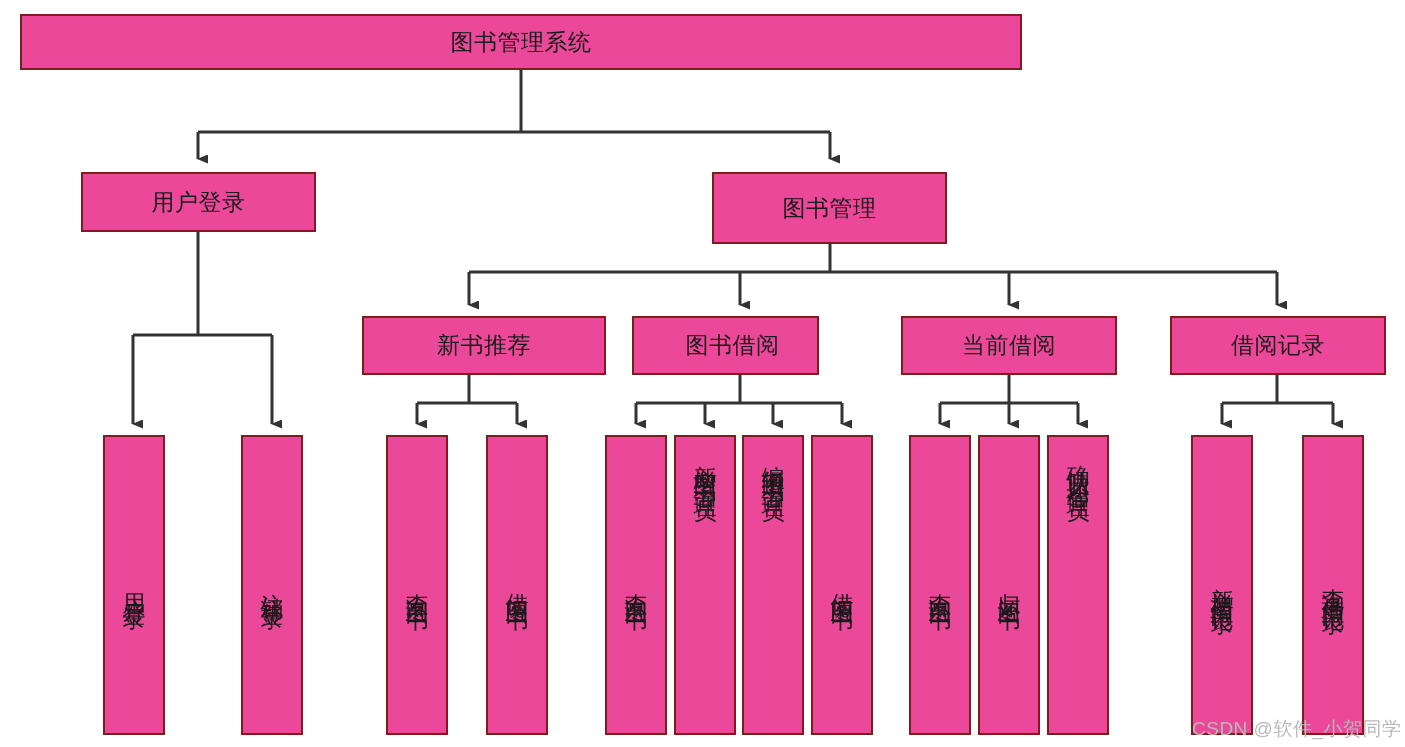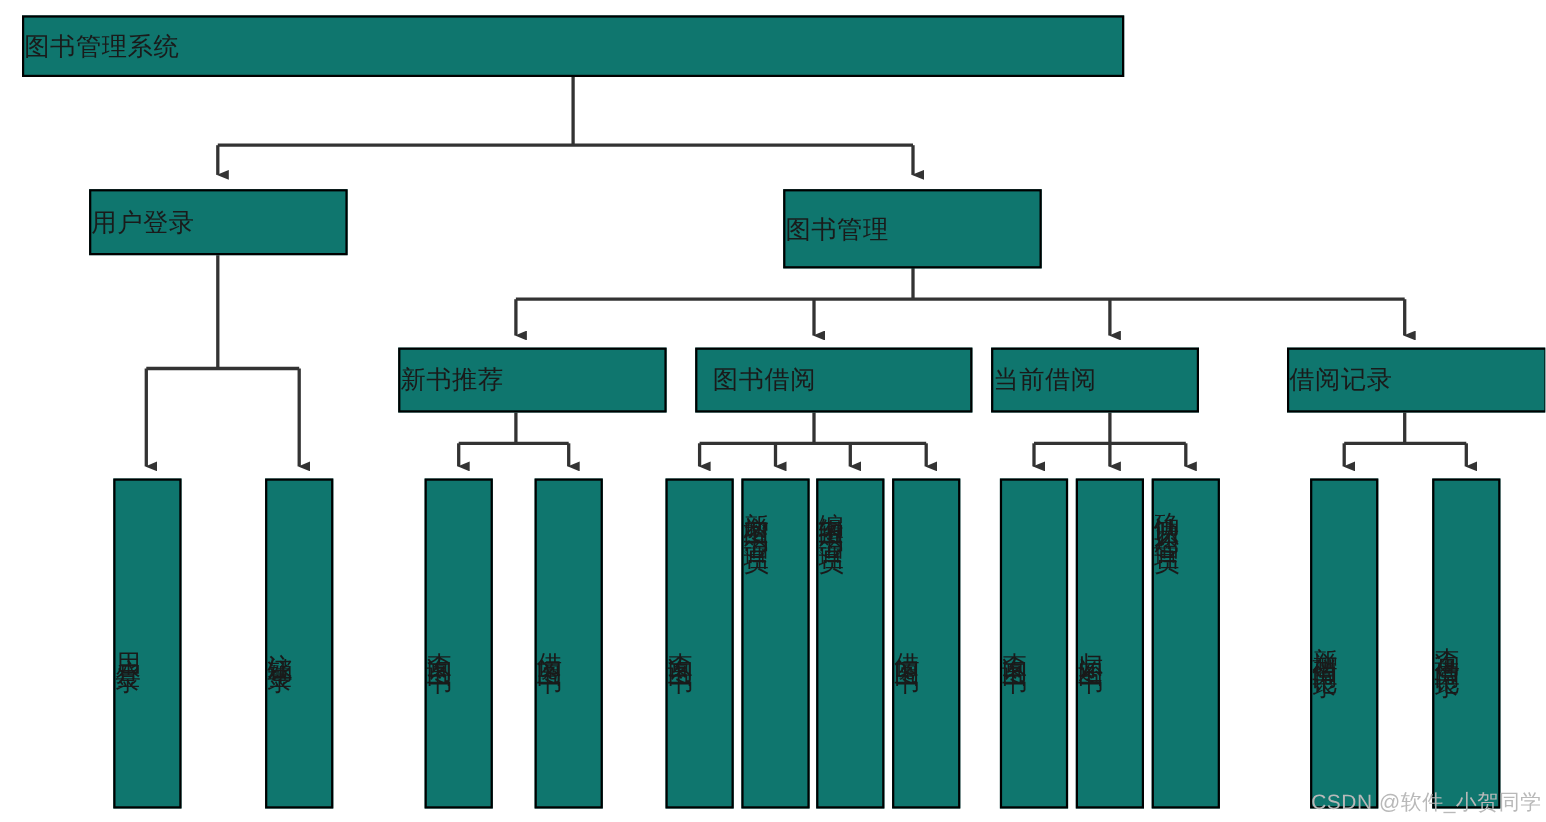--- a/index.html
+++ b/index.html
@@ -22,25 +22,25 @@
     position: absolute;
     left: 0;
     top: 0;
     width: 1405px;
     height: 747px;
     pointer-events: none;
   }
   .node {
     position: absolute;
     box-sizing: border-box;
-    background: #0f766e;
-    border: 2px solid #000000;
+    background: #ec4899;
+    border: 2px solid #7f1d1d;
     display: flex;
     align-items: center;
-    justify-content: flex-start;
+    justify-content: center;
     color: #1a1a1a;
   }
   .node-label {
     display: block;
     text-align: center;
     line-height: 1.08;
     color: #1a1a1a;
   }
   .node.horizontal .node-label {
     font-size: 23px;
@@ -134,29 +134,29 @@
   </div>
 
   <div class="node horizontal" style="left:712px; top:172px; width:235px; height:72px;">
     <span class="node-label">图书管理</span>
   </div>
 
   <div class="node horizontal" style="left:362px; top:316px; width:244px; height:59px;">
     <span class="node-label">新书推荐</span>
   </div>
 
-  <div class="node horizontal" style="left:632px; top:316px; width:252px; height:59px;padding-left:14px;">
+  <div class="node horizontal" style="left:632px; top:316px; width:187px; height:59px;padding-left:14px;">
     <span class="node-label">图书借阅</span>
   </div>
 
-  <div class="node horizontal" style="left:901px; top:316px; width:189px; height:59px;">
+  <div class="node horizontal" style="left:901px; top:316px; width:216px; height:59px;">
     <span class="node-label">当前借阅</span>
   </div>
 
-  <div class="node horizontal" style="left:1170px; top:316px; width:236px; height:59px;">
+  <div class="node horizontal" style="left:1170px; top:316px; width:216px; height:59px;">
     <span class="node-label">借阅记录</span>
   </div>
 
   <div class="node vertical centered" style="left:103px; top:435px; width:62px; height:300px;">
     <span class="node-label">用户登录</span>
   </div>
 
   <div class="node vertical centered" style="left:241px; top:435px; width:62px; height:300px;">
     <span class="node-label">注销登录</span>
   </div>

